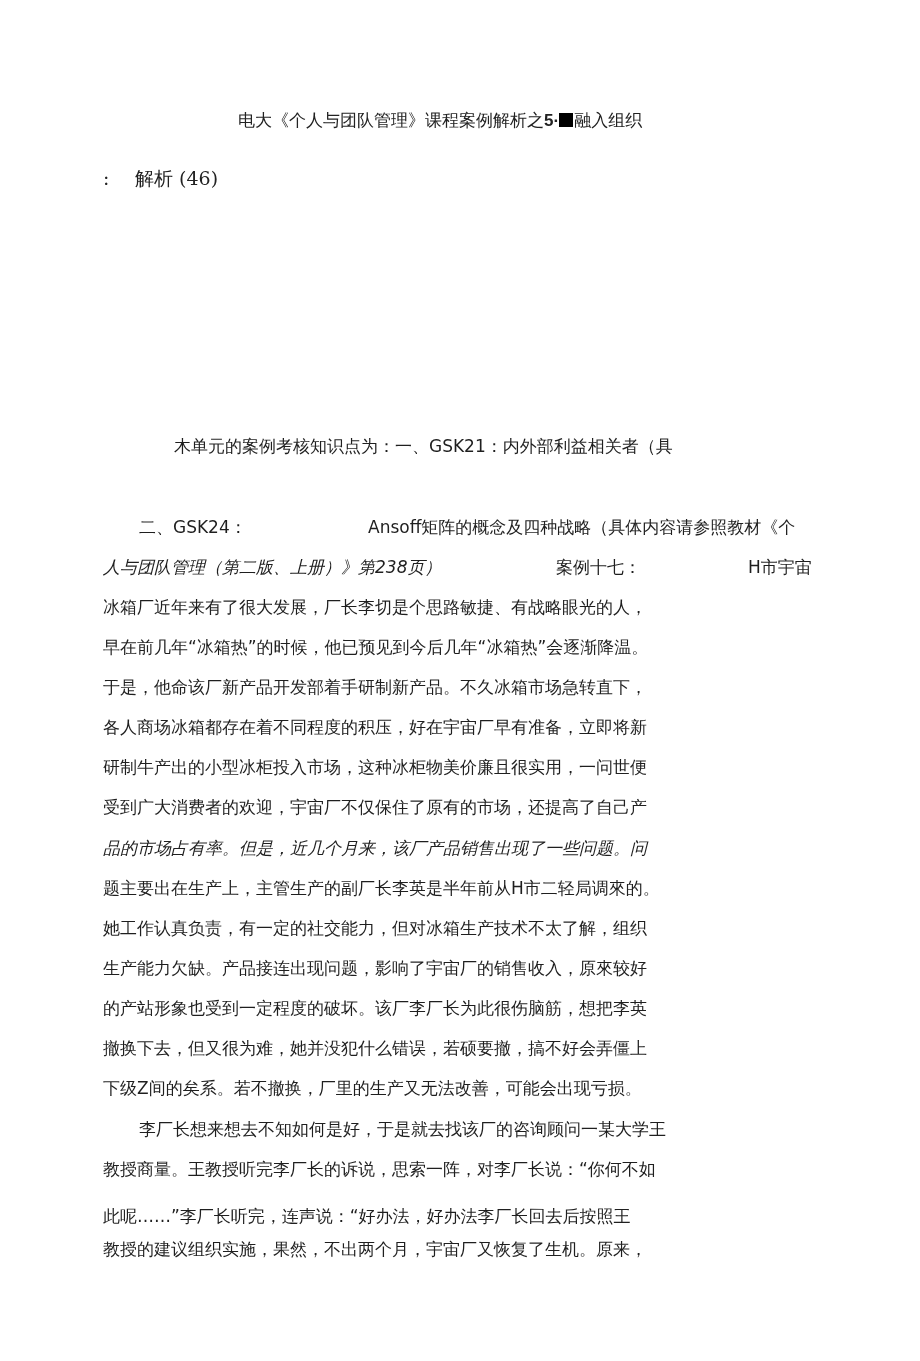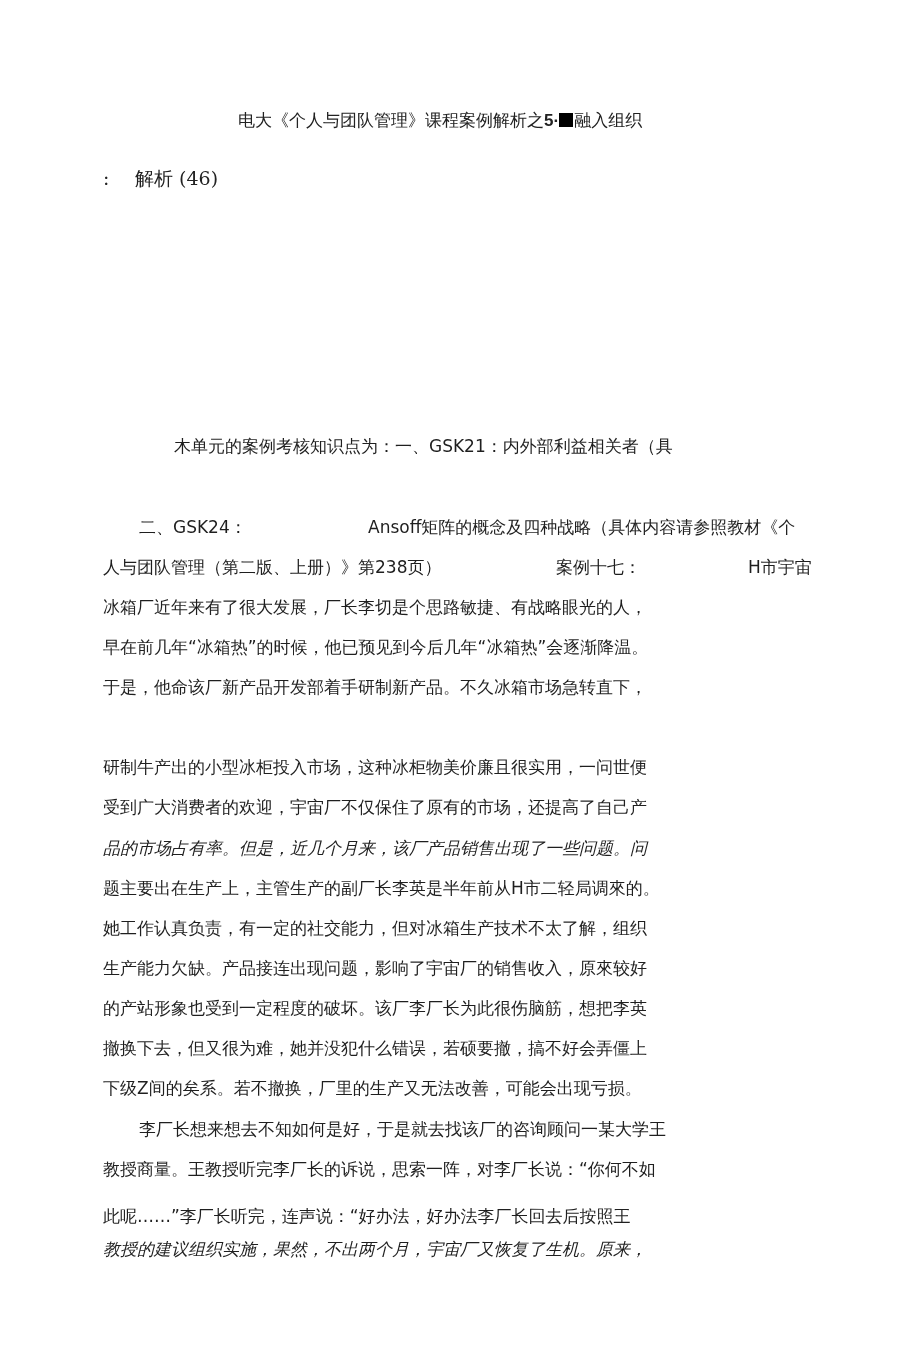--- a/index.html
+++ b/index.html
@@ -76,41 +76,42 @@
 
   <div class="line" style="left:174px; top:424px;">木单元的案例考核知识点为：一、GSK21：内外部利益相关者（具</div>
 
   <div class="line" style="left:139px; top:505px;">
     <span>二、GSK24：</span>
   </div>
   <div class="line" style="left:368px; top:505px;">
     <span>Ansoff矩阵的概念及四种战略（具体内容请参照教材《个</span>
   </div>
 
-  <div class="line" style="left:103px; top:545px;">
+  <div class="line" style="left:103px; top:545px;font-style:italic;">
     <span>人与团队管理（第二版、上册）》第238页）</span>
   </div>
   <div class="line" style="left:556px; top:545px;">
     <span>案例十七：</span>
   </div>
   <div class="line" style="left:748px; top:545px;">
     <span>H市宇宙</span>
   </div>
 
   <div class="line" style="left:103px; top:585px;">冰箱厂近年来有了很大发展，厂长李切是个思路敏捷、有战略眼光的人，</div>
   <div class="line" style="left:103px; top:625px;">早在前几年“冰箱热”的时候，他已预见到今后几年“冰箱热”会逐渐降温。</div>
   <div class="line" style="left:103px; top:665px;">于是，他命该厂新产品开发部着手研制新产品。不久冰箱市场急转直下，</div>
+  <div class="line" style="left:103px; top:705px;">各人商场冰箱都存在着不同程度的积压，好在宇宙厂早有准备，立即将新</div>
   <div class="line" style="left:103px; top:745px;">研制牛产出的小型冰柜投入市场，这种冰柜物美价廉且很实用，一问世便</div>
   <div class="line" style="left:103px; top:785px;">受到广大消费者的欢迎，宇宙厂不仅保住了原有的市场，还提高了自己产</div>
   <div class="line" style="left:103px; top:826px;font-style:italic;">品的市场占有率。但是，近几个月来，该厂产品销售出现了一些问题。问</div>
   <div class="line" style="left:103px; top:906px;">她工作认真负责，有一定的社交能力，但对冰箱生产技术不太了解，组织</div>
   <div class="line" style="left:103px; top:866px;">题主要出在生产上，主管生产的副厂长李英是半年前从H市二轻局调來的。</div>
   <div class="line" style="left:103px; top:946px;">生产能力欠缺。产品接连出现问题，影响了宇宙厂的销售收入，原來较好</div>
   <div class="line" style="left:103px; top:986px;">的产站形象也受到一定程度的破坏。该厂李厂长为此很伤脑筋，想把李英</div>
   <div class="line" style="left:103px; top:1026px;">撤换下去，但又很为难，她并没犯什么错误，若硕要撤，搞不好会弄僵上</div>
   <div class="line" style="left:103px; top:1066px;">下级Z间的矣系。若不撤换，厂里的生产又无法改善，可能会出现亏损。</div>
 
   <div class="line" style="left:139px; top:1107px;">李厂长想来想去不知如何是好，于是就去找该厂的咨询顾问一某大学王</div>
   <div class="line" style="left:103px; top:1147px;">教授商量。王教授听完李厂长的诉说，思索一阵，对李厂长说：“你何不如</div>
   <div class="line" style="left:103px; top:1187px;margin-top:7px;">此呢……”李厂长听完，连声说：“好办法，好办法李厂长回去后按照王</div>
-  <div class="line" style="left:103px; top:1227px;font-style:italic;">教授的建议组织实施，果然，不出两个月，宇宙厂又恢复了生机。原来，</div>
+  <div class="line" style="left:103px; top:1227px;">教授的建议组织实施，果然，不出两个月，宇宙厂又恢复了生机。原来，</div>
 
 </div>
 
 </body></html>

